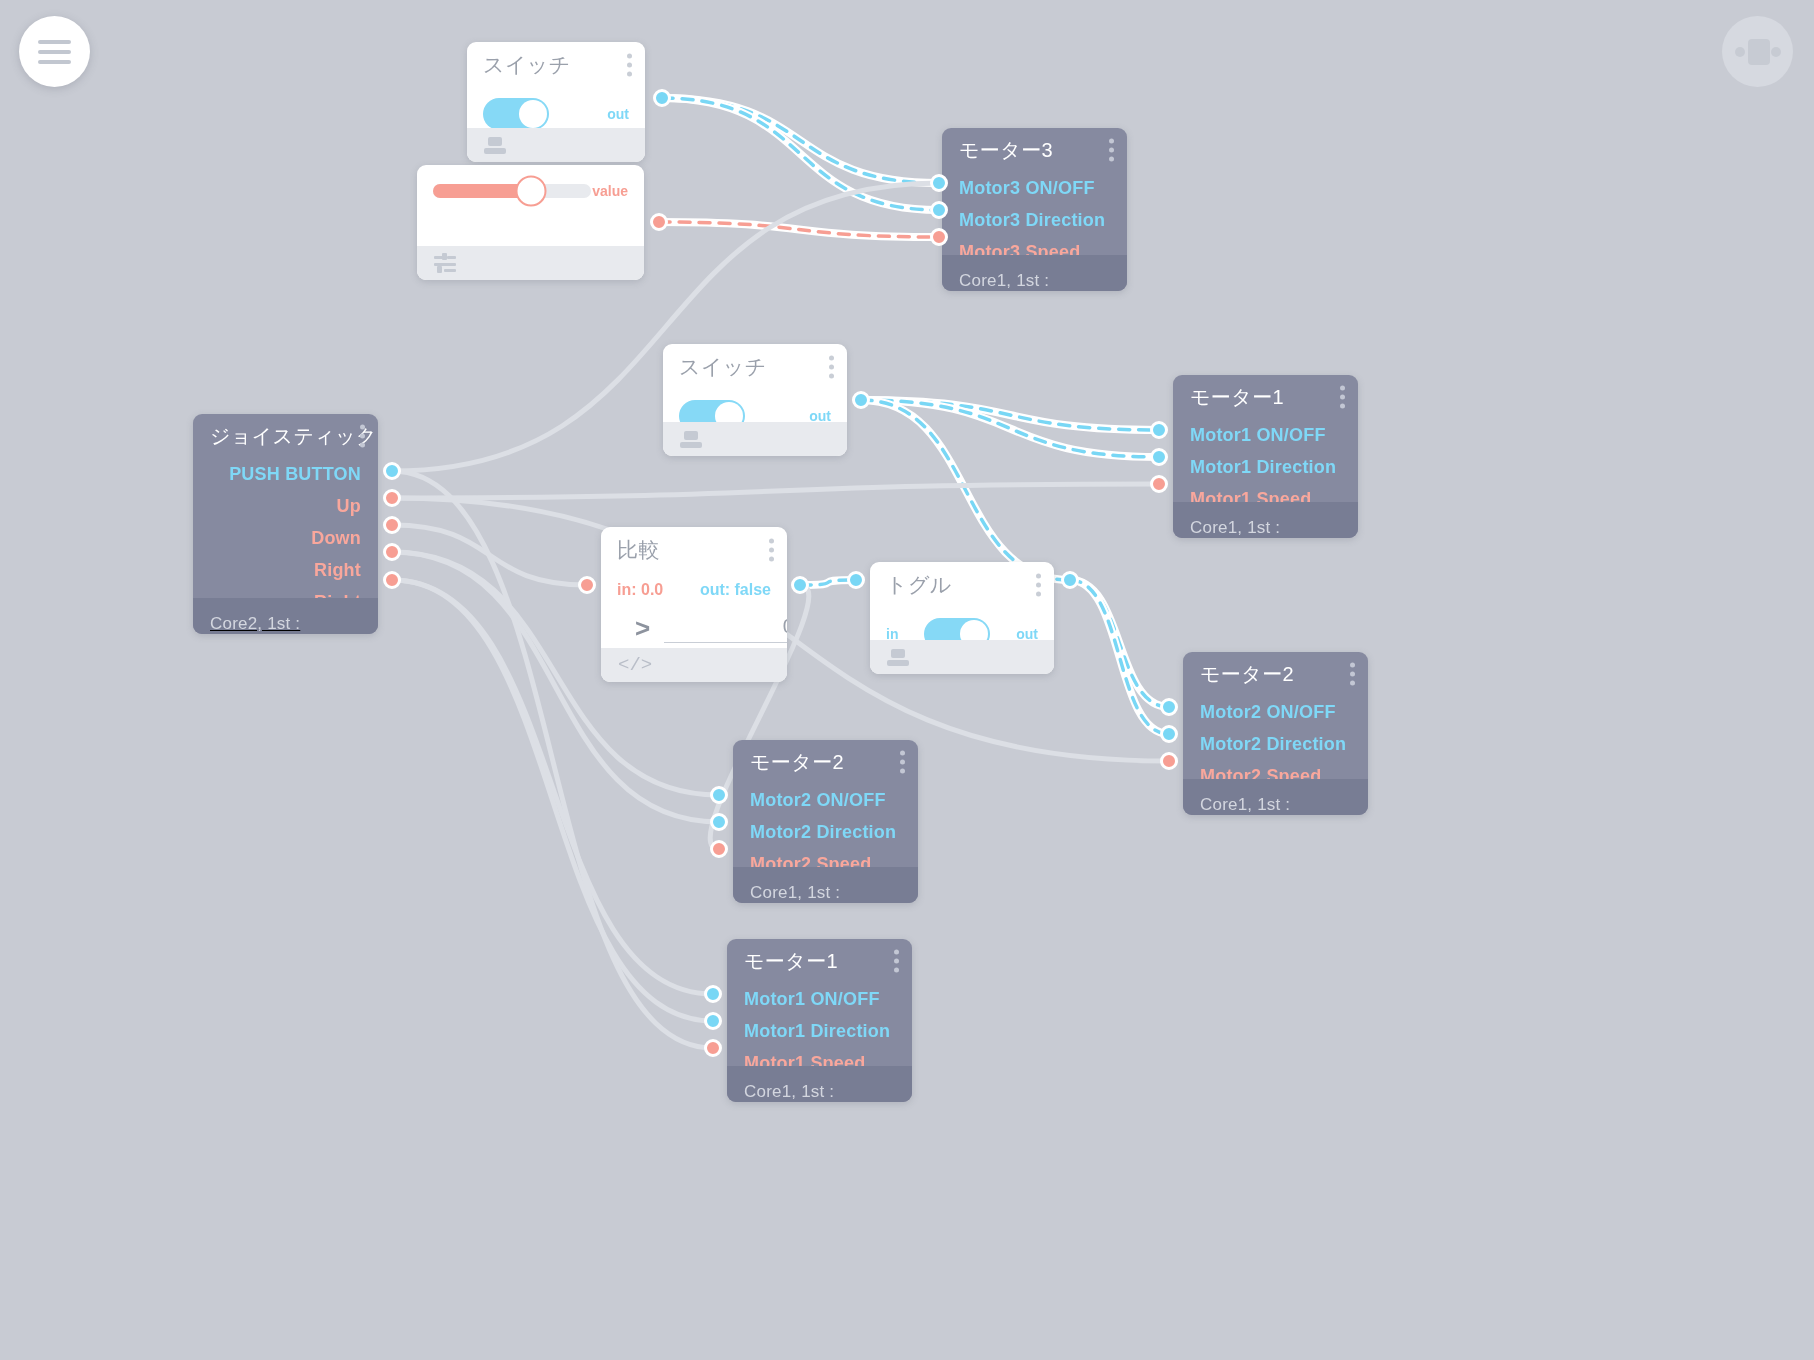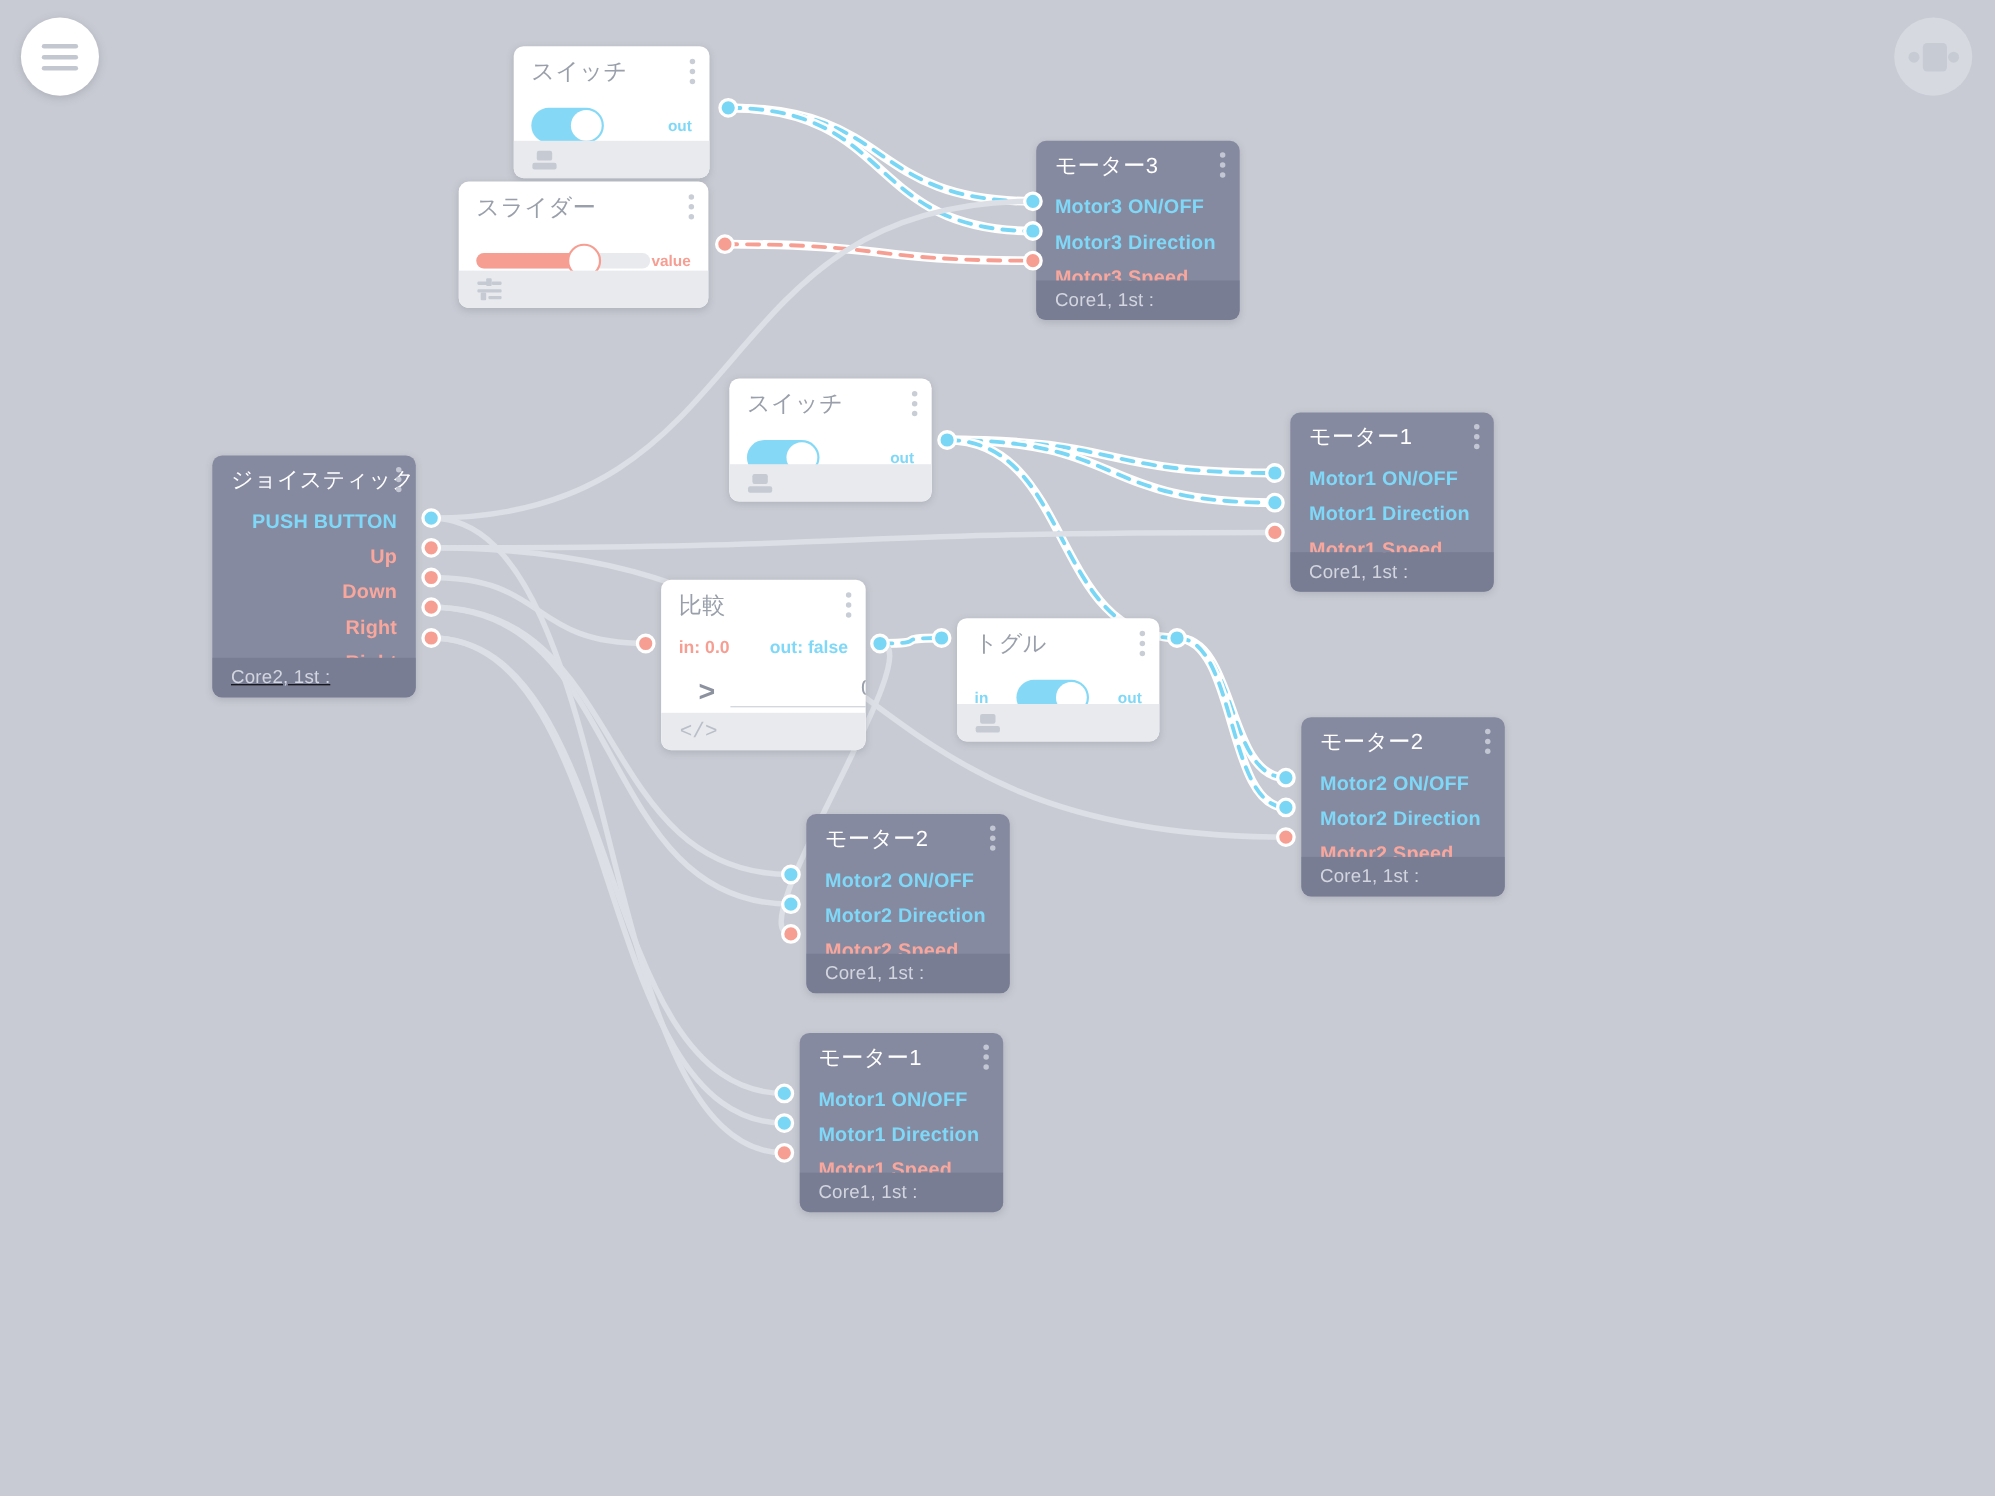--- a/index.html
+++ b/index.html
@@ -85,21 +85,21 @@
   .node.device {
     background: #868aa0;
   }
   .node.device .node-head { height: 44px; padding: 0 17px; }
   .node.device .node-title { color: #ffffff; font-size: 20px; }
   .node.device .kebab i { background: #c3c7d4; }
   .node.device .node-foot {
     background: #787d94;
     height: 36px;
     display: flex;
-    align-items: center;
+    align-items: flex-end;
     padding: 0 17px;
   }
   .node.device .foot-text {
     color: #d3d6df;
     font-size: 17px;
     letter-spacing: 0.2px;
   }
   .port-row {
     position: relative;
     height: 32px;
@@ -331,28 +331,20 @@
         <span class="io-label bool">out</span>
       </div>
       <div class="node-foot" style="position: absolute; left: 0px; bottom: 0px; width: 100%; box-sizing: border-box;">
         <span class="hw-icon">
           <span class="chip"></span>
           <span class="base"></span>
         </span>
       </div>
     </div>
     <div class="node widget" style="left: 417px; top: 165px; width: 227px; height: 115px;">
-      <div class="node-head">
-        <span class="node-title">スライダー</span>
-        <span class="kebab">
-          <i></i>
-          <i></i>
-          <i></i>
-        </span>
-      </div>
       <div class="node-body" style="height: 52px; padding: 0px 16px; justify-content: space-between;">
         <div class="slider-wrap">
           <span class="slider-track"></span>
           <span class="slider-fill" style="width:62%"></span>
           <span class="slider-knob" style="left:62%"></span>
         </div>
         <span class="io-label num">value</span>
       </div>
       <div class="node-foot" style="position: absolute; left: 0px; bottom: 0px; width: 100%; box-sizing: border-box;">
         <span class="tune-icon">

